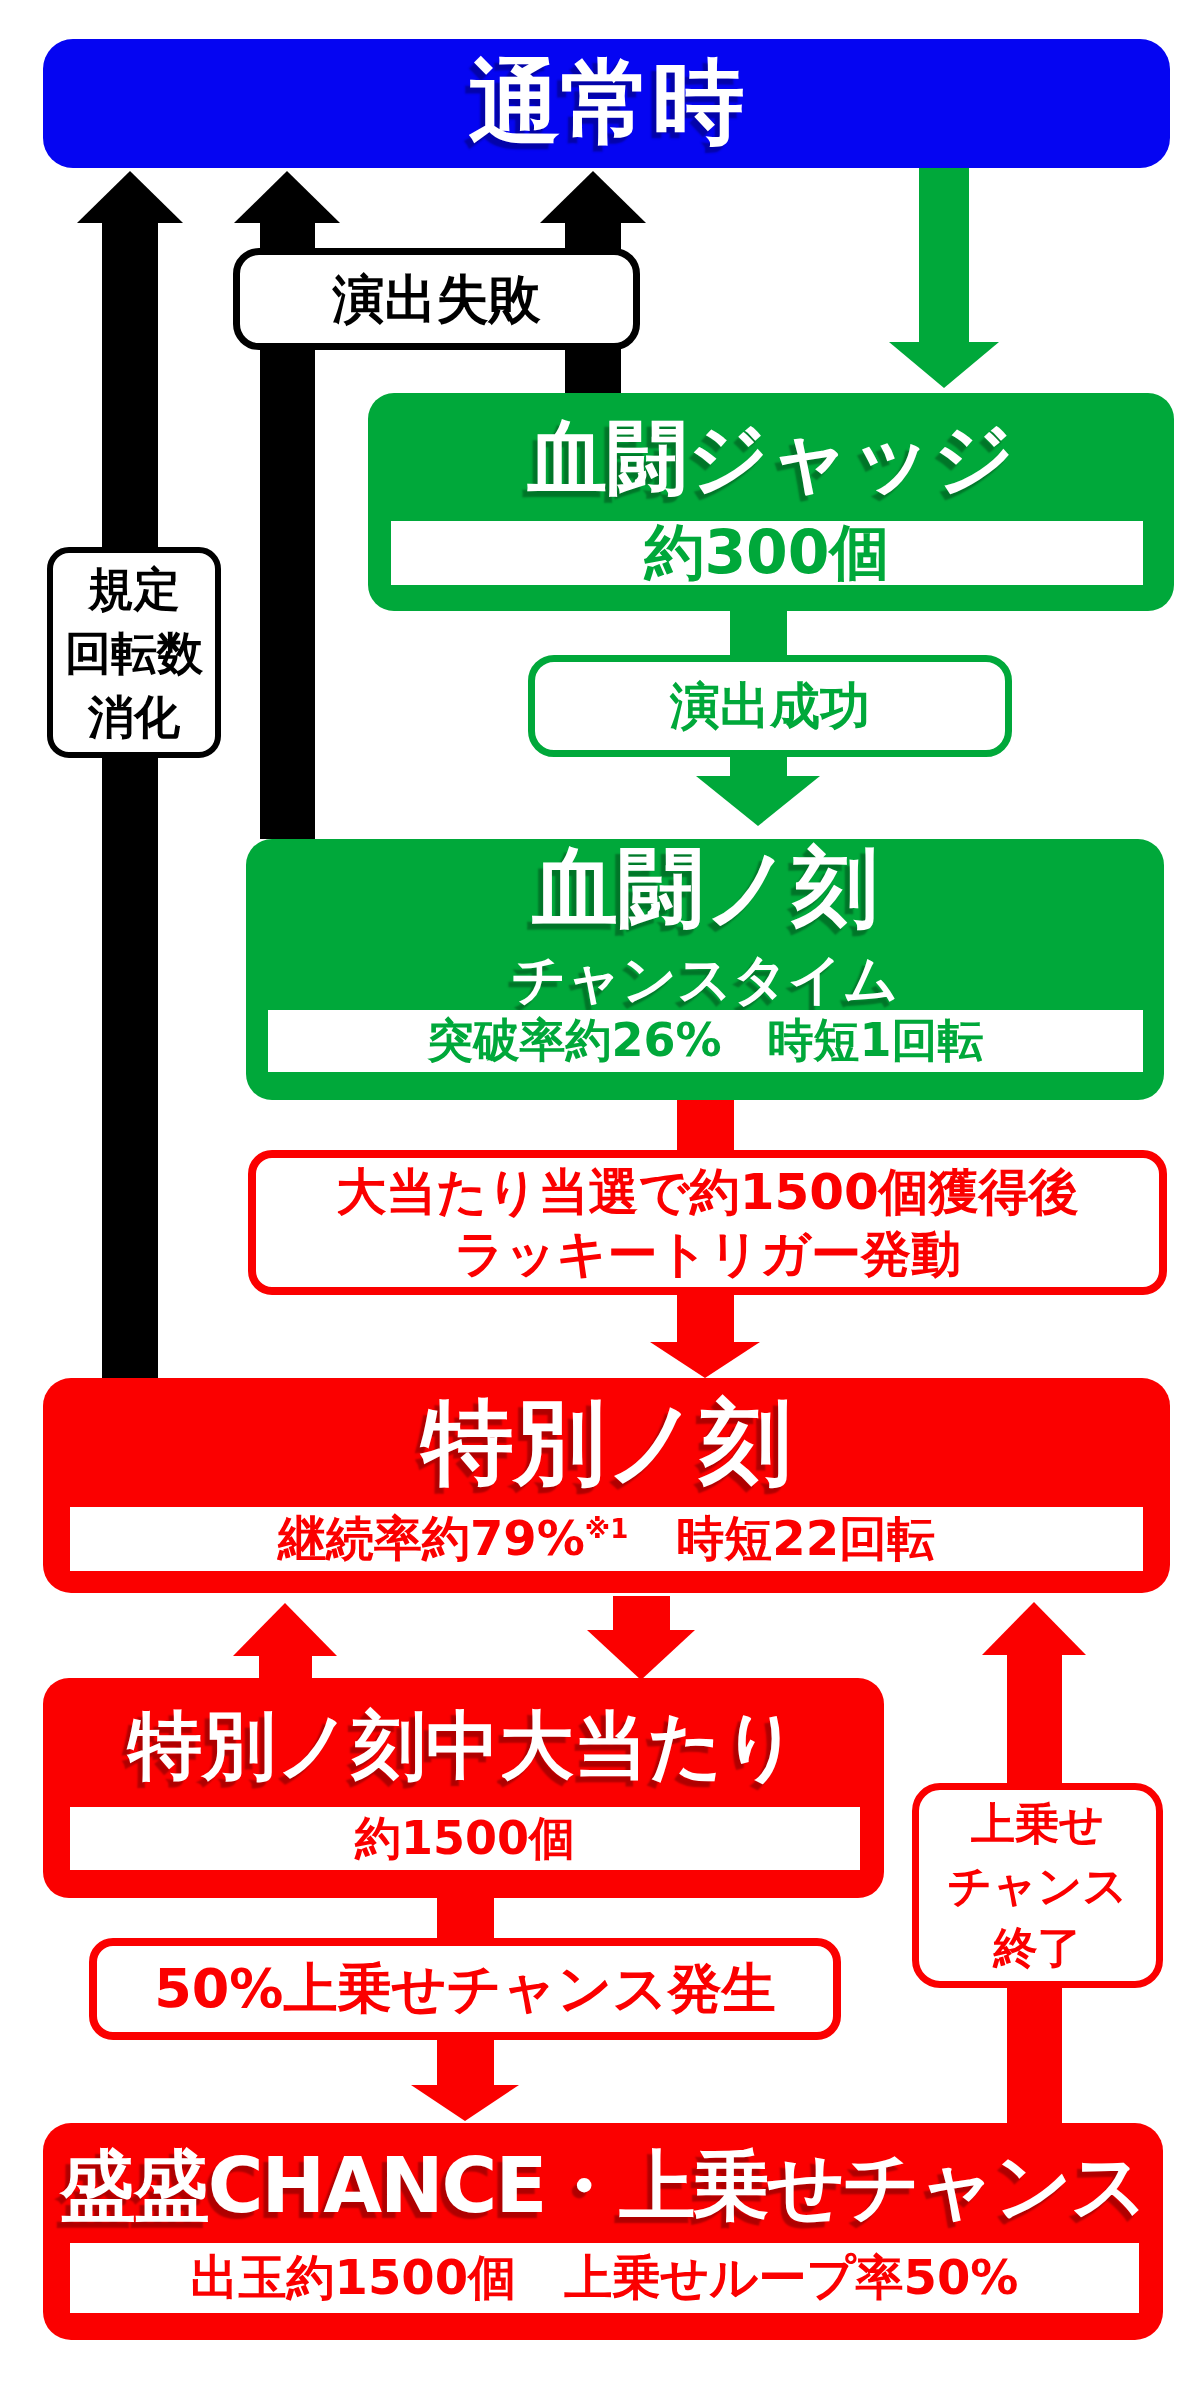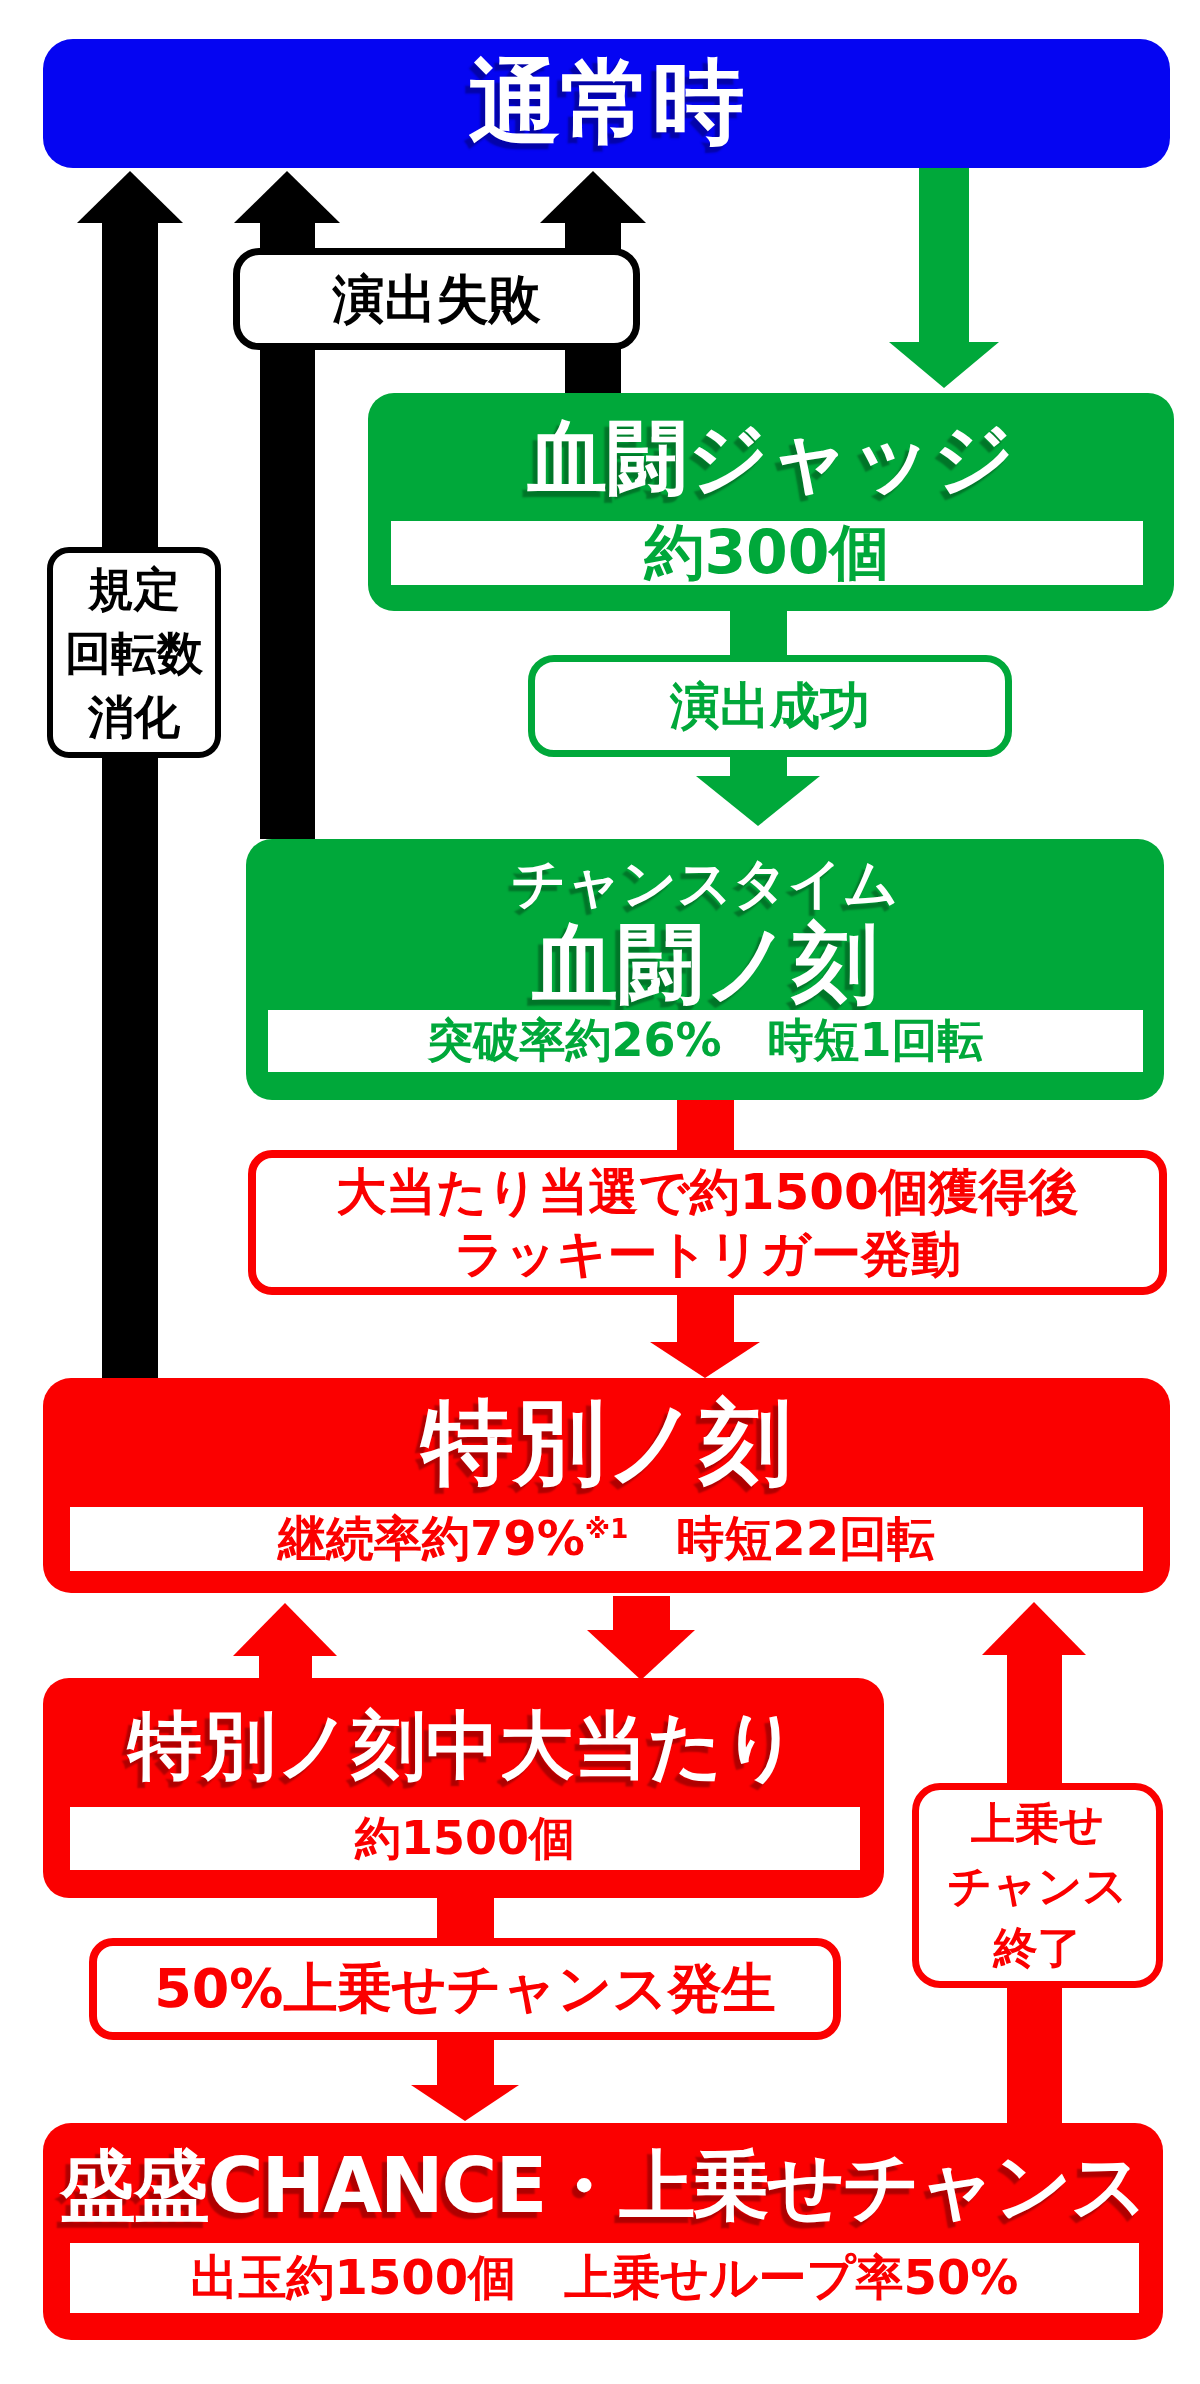--- a/index.html
+++ b/index.html
@@ -101,22 +101,22 @@
     <div class="strip green-text" style="left:23px;right:31px;bottom:26px;height:64px;">
       <span style="font-size:60px;">約300個</span>
     </div>
   </div>
 
   <div class="label-box green-border" style="left:510px;top:655px;width:484px;height:102px;margin-left:18px;">
     <div style="font-size:50px;line-height:50px;">演出成功</div>
   </div>
 
   <div class="state green" style="left:246px;top:839px;width:918px;height:261px;">
+    <div class="big-title" style="font-size:86px;line-height:96px;">血闘ノ刻</div>
     <div class="big-title" style="font-size:54px;line-height:62px;padding-top:14px;">チャンスタイム</div>
-    <div class="big-title" style="font-size:86px;line-height:96px;">血闘ノ刻</div>
     <div class="strip green-text" style="left:22px;right:21px;bottom:28px;height:62px;">
       <span style="font-size:46px;">突破率約26%　時短1回転</span>
     </div>
   </div>
 
   <div class="label-box red-border" style="left:248px;top:1150px;width:919px;height:145px;">
     <div style="font-size:50px;line-height:62px;white-space:nowrap;">大当たり当選で約1500個獲得後</div>
     <div style="font-size:50px;line-height:62px;white-space:nowrap;">ラッキートリガー発動</div>
   </div>
 

